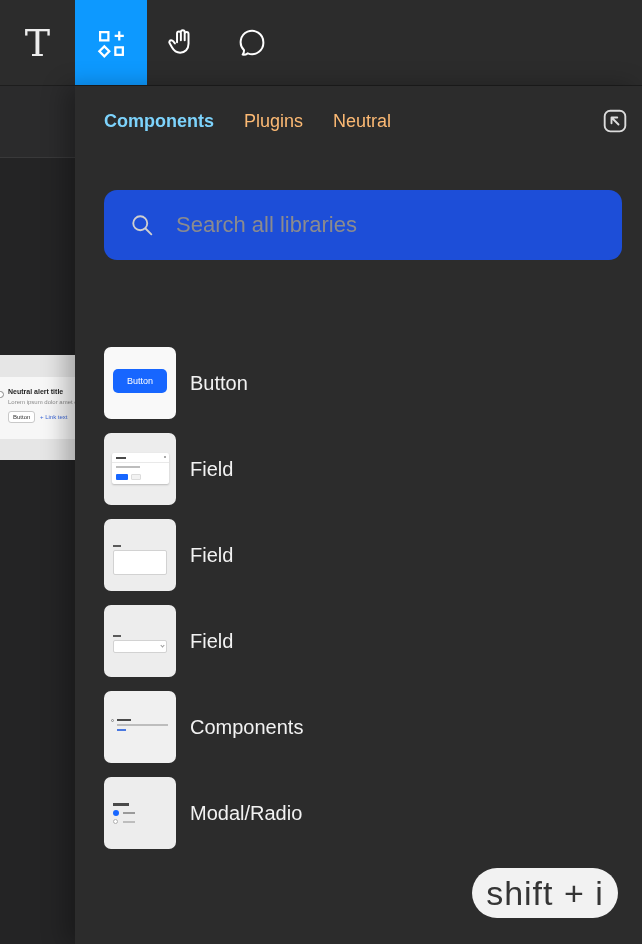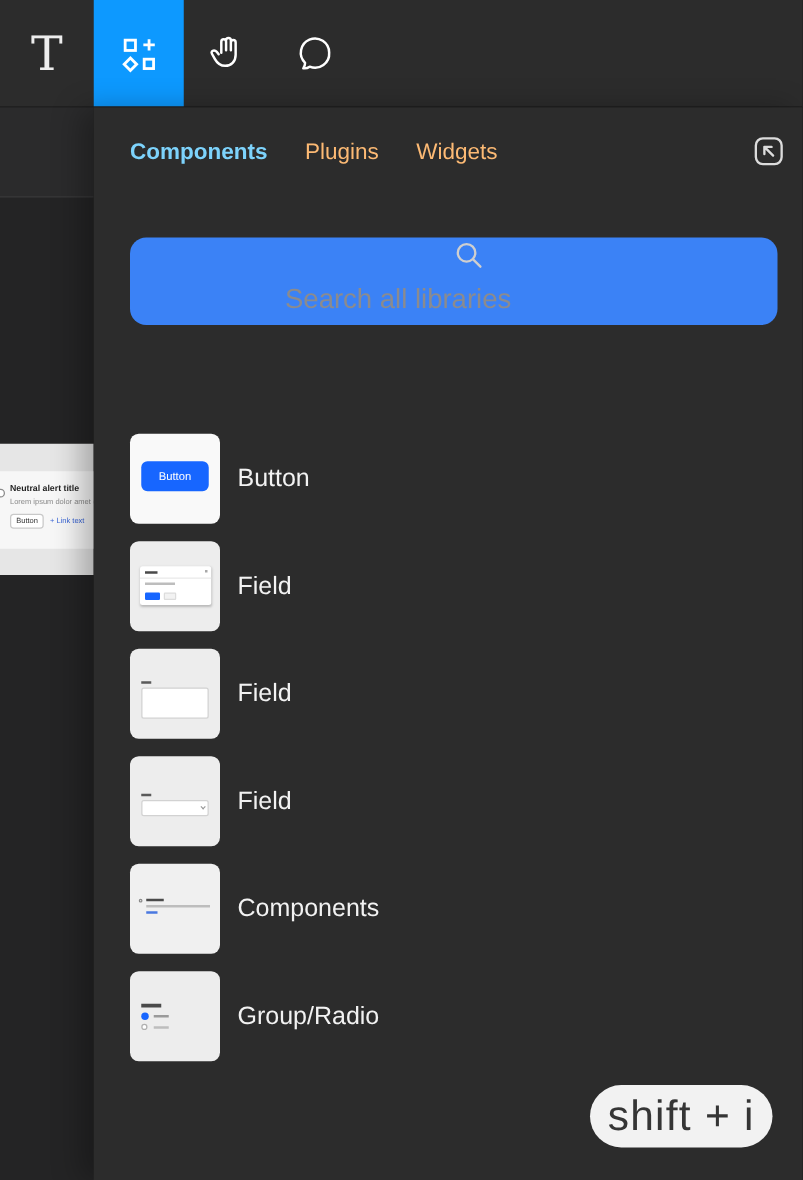--- a/index.html
+++ b/index.html
@@ -27,21 +27,21 @@
   .ca-btn{position:absolute;left:8px;top:56px;font-size:6px;color:#333;background:#fff;border:1px solid #c9c9c9;border-radius:3px;padding:2px 4px;white-space:nowrap;}
   .ca-link{position:absolute;left:40px;top:59px;font-size:6px;color:#3b66d6;white-space:nowrap;}
 
   
   .panel{position:absolute;left:75px;top:86px;width:567px;height:858px;background:#2c2c2c;box-shadow:-10px 0 22px rgba(0,0,0,0.28);}
   .tabs{position:absolute;left:29px;top:0;height:70px;display:flex;align-items:center;gap:30px;}
   .tab{font-size:18px;color:#fdba74;cursor:pointer;white-space:nowrap;}
   .tab.active{color:#7dd3fc;font-weight:700;}
   .popout{position:absolute;right:11px;top:21px;width:32px;height:32px;display:flex;align-items:center;justify-content:center;cursor:pointer;}
 
-  .search{position:absolute;left:29px;top:104px;width:518px;height:70px;background:#3b82f6;border-radius:13px;display:flex;align-items:center;flex-direction:column;}
+  .search{position:absolute;left:29px;top:104px;width:518px;height:70px;background:#1d4ed8;border-radius:13px;display:flex;align-items:center;}
   .search svg{margin-left:24px;flex:none;}
   .search input{flex:1;background:transparent;border:none;outline:none;margin-left:18px;font-size:22px;color:#e8e8e8;}
   .search input::placeholder{color:#8b8b8e;}
 
   .recents-row{position:absolute;left:29px;top:203px;width:518px;height:30px;display:flex;align-items:center;}
   .recents-title{font-size:20px;font-weight:700;color:#ffffff;}
   .recents-chevron{margin-left:10px;display:flex;align-items:center;cursor:pointer;}
   .grid-toggle{margin-left:auto;display:flex;align-items:center;cursor:pointer;}
 
   .items{position:absolute;left:29px;top:261px;width:518px;display:flex;flex-direction:column;gap:14px;}
@@ -135,21 +135,21 @@
       <div class="ca-btn">Button</div>
       <div class="ca-link">+ Link text</div>
     </div>
   </div>
 
   <div class="panel">
 
     <div class="tabs">
       <div class="tab active">Components</div>
       <div class="tab">Plugins</div>
-      <div class="tab">Widgets</div>
+      <div class="tab">Neutral</div>
     </div>
 
     <div class="popout">
       <span>
         <svg width="30" height="30" viewBox="0 0 24 24" fill="none" stroke="#dcdcdc" stroke-width="1.5" stroke-linecap="round" stroke-linejoin="round">
           <rect x="3.75" y="3.75" width="16.5" height="16.5" rx="4.5"></rect>
           <path d="M9.2 9.2h4.6M9.2 9.2v4.6M9.2 9.2l5.6 5.6"></path>
         </svg>
       </span>
     </div>
@@ -215,21 +215,21 @@
 
 
       <div class="item">
         <div class="thumb">
           <div class="tr-label"></div>
           <div class="tr-dot1"></div>
             <div class="tr-bar1"></div>
           <div class="tr-dot2"></div>
             <div class="tr-bar2"></div>
         </div>
-        <div class="item-label">Group/Radio</div>
+        <div class="item-label">Modal/Radio</div>
       </div>
 
     </div>
   </div>
 
   <div class="shortcut-pill">
     <span>shift + i</span>
   </div>
 
 </div>

